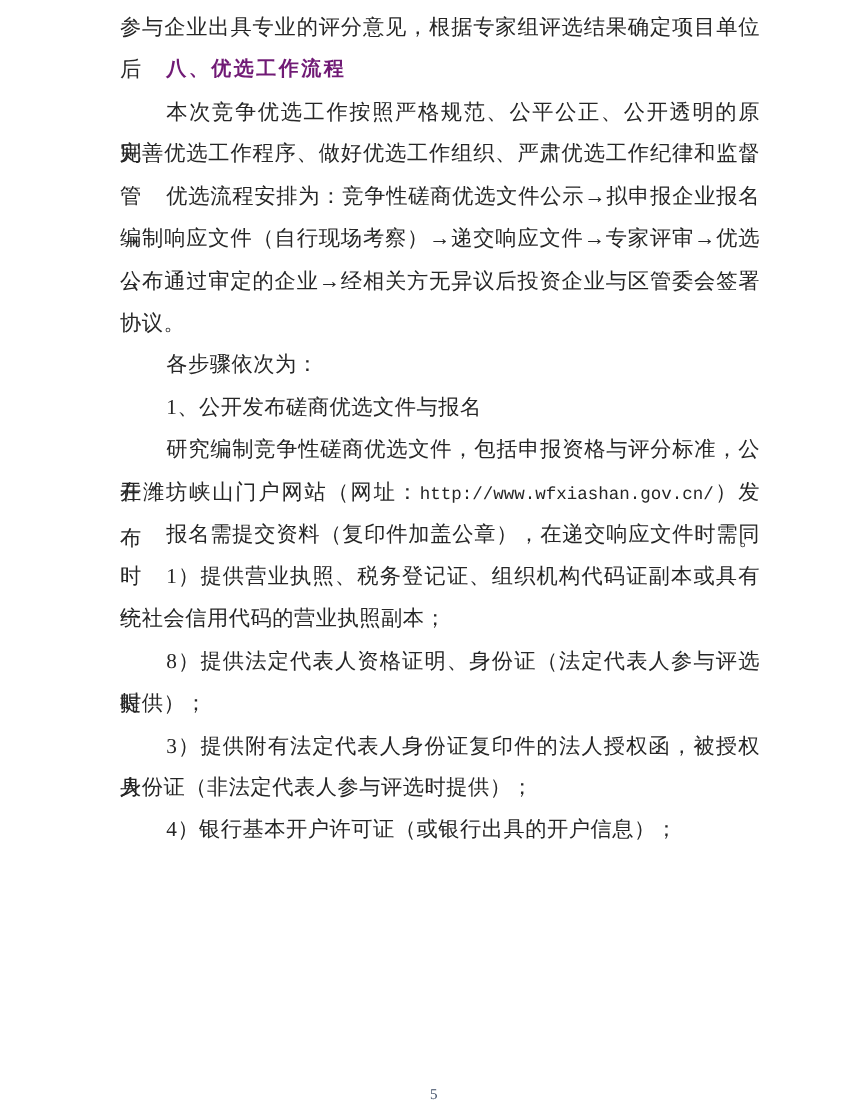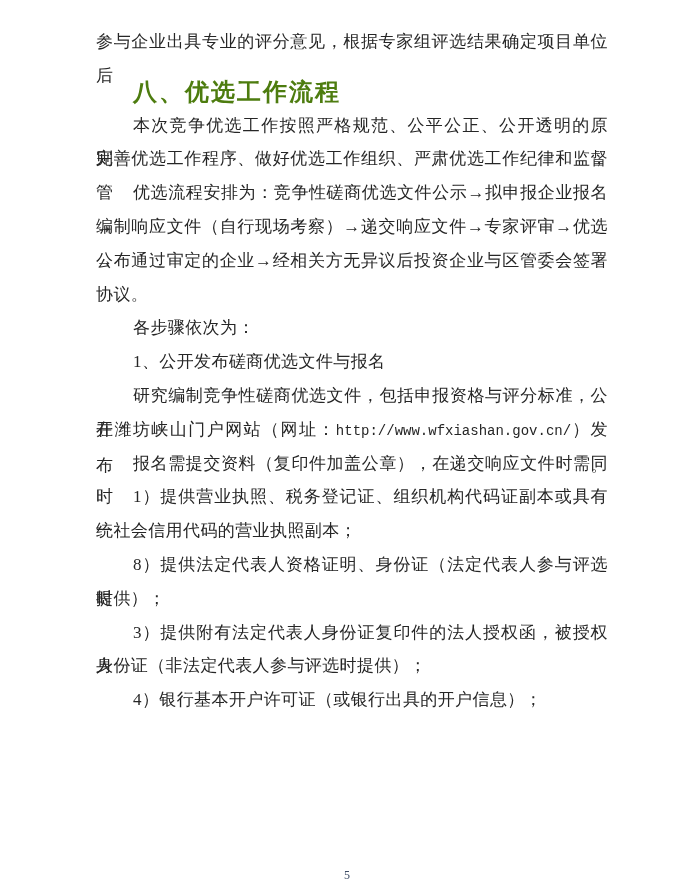--- a/index.html
+++ b/index.html
@@ -12,21 +12,21 @@
     font-family: "Liberation Serif", "DejaVu Serif", serif;
   }
   .page {
     position: absolute;
     inset: 0;
     background: #ffffff;
   }
   .content {
     position: absolute;
     left: 96px;
-    top: 25px;
+    top: 5px;
     width: 512px;
   }
   .line {
     height: 33.8px;
     line-height: 33.8px;
     font-size: 17px;
     color: #262626;
     letter-spacing: 0.4px;
     white-space: nowrap;
   }
@@ -34,24 +34,23 @@
     white-space: normal;
     text-align: justify;
     text-align-last: justify;
   }
   .line.indent {
     text-indent: 37px;
   }
   .line.heading {
     font-family: "Liberation Sans", "DejaVu Sans", sans-serif;
     font-weight: 700;
-    font-size: 24px;
-    color: #4d7c0f;
+    font-size: 16px;
+    color: #701a75;
     letter-spacing: 2px;
-    margin-top: 16px;
   }
   .url {
     font-family: "Liberation Mono", "DejaVu Sans Mono", monospace;
     font-size: 14px;
     letter-spacing: 0;
   }
   .page-number {
     position: absolute;
     left: 0;
     right: 0;

